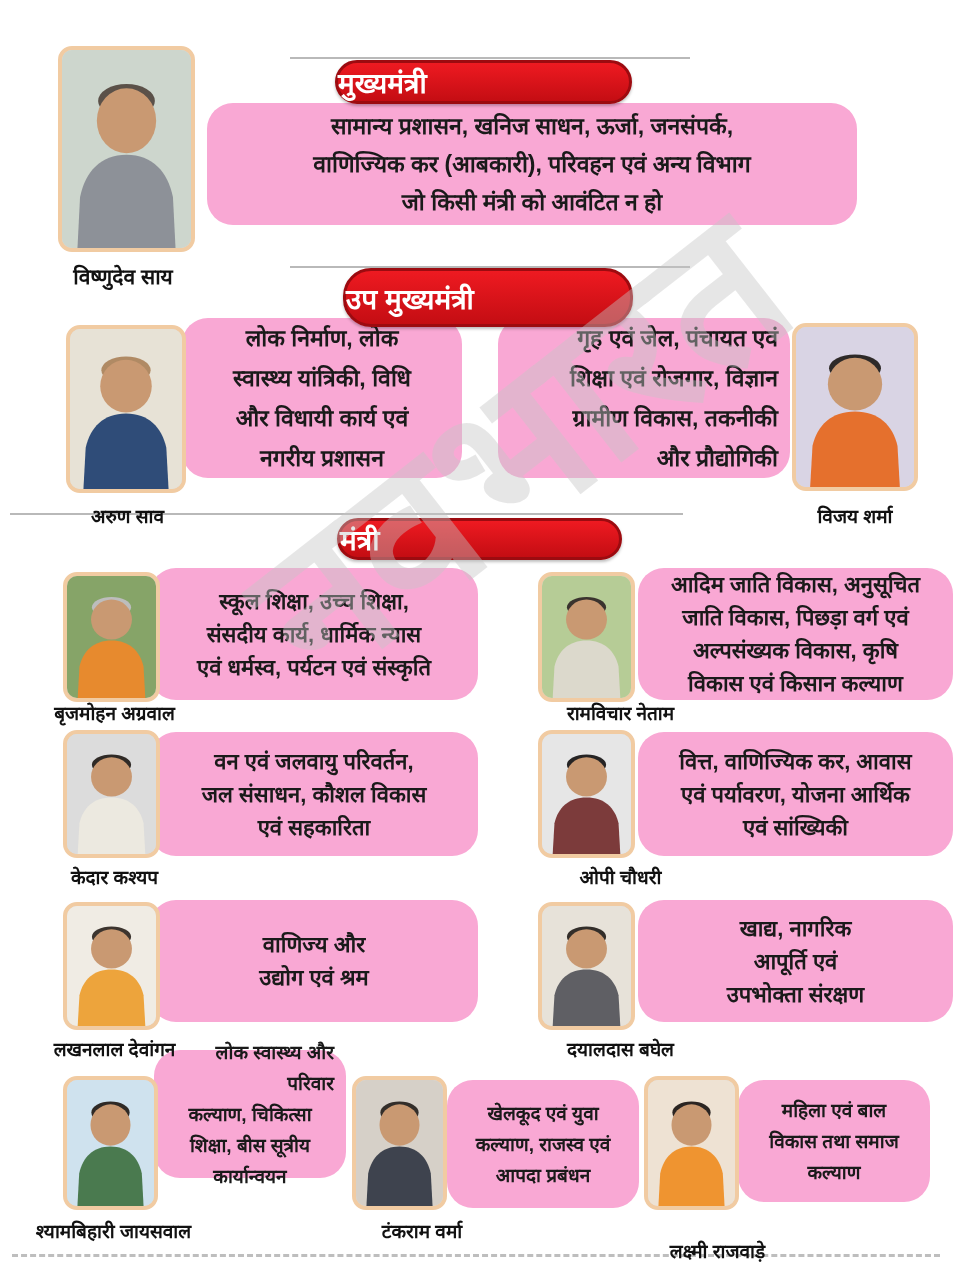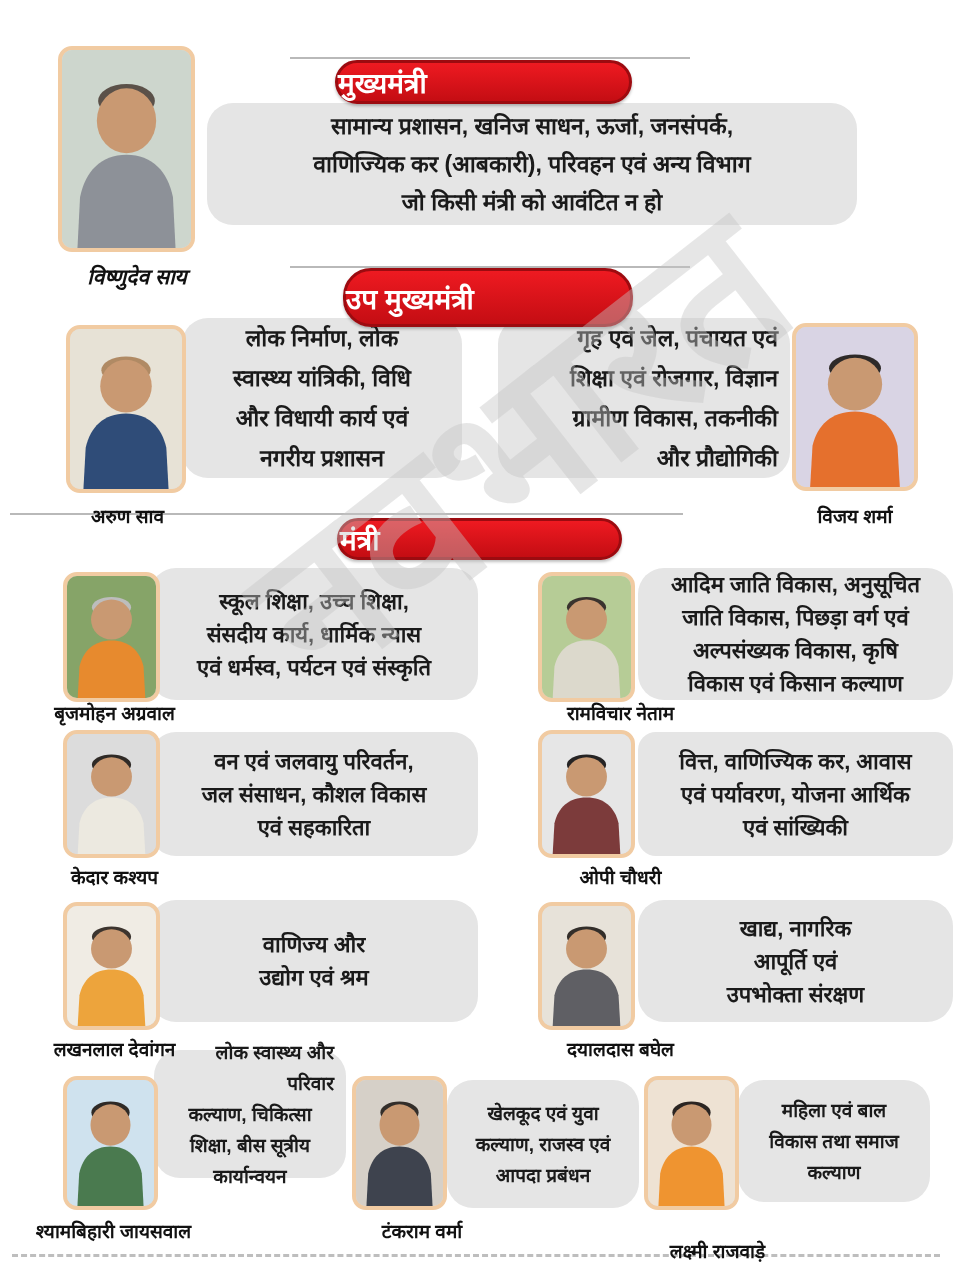--- a/index.html
+++ b/index.html
@@ -8,21 +8,21 @@
     font-family:"Liberation Sans","DejaVu Sans",sans-serif;
   }
   .sline{position:absolute;height:2px;background:#b9b9b9;z-index:0;}
   .pill{
     position:absolute;background:linear-gradient(#ee1a21,#c40d13);
     border:3px solid #9c0b10;border-radius:28px;color:#ffffff;font-weight:bold;
     display:flex;align-items:center;justify-content:flex-start;z-index:4;
     font-size:28px;box-sizing:border-box;box-shadow:0 2px 3px rgba(0,0,0,.25);
   }
   .pbox{
-    position:absolute;background:#e5e5e5;border-radius:26px;z-index:1;
+    position:absolute;background:#f9a8d4;border-radius:26px;z-index:1;
     display:flex;flex-direction:column;justify-content:center;align-items:center;
     text-align:center;padding:6px 12px;box-sizing:border-box;
   }
   .pbox .ln{display:block;font-weight:bold;color:#1a1a1a;}
   .cm-box .ln{font-size:23px;line-height:38px;}
   .dep-box .ln{font-size:23px;line-height:40px;}
   .min-box .ln{font-size:22px;line-height:33px;}
   .sm-box .ln{font-size:19px;line-height:31px;}
   .photo{
     position:absolute;border:4px solid #f1cba2;border-radius:14px;overflow:hidden;
@@ -59,21 +59,21 @@
   </div>
 
   <div class="photo" style="left:58px;top:46px;width:137px;height:206px;">
     <svg viewBox="0 0 100 140" preserveAspectRatio="none">
       <rect x="0" y="0" width="100" height="140" fill="#cdd6cd"></rect>
       <ellipse cx="50" cy="36" rx="22" ry="12" fill="#5b5149"></ellipse>
       <circle cx="50" cy="50" r="23" fill="#c99972"></circle>
       <path d="M50 74 C30 74 18 86 14 104 L12 140 L88 140 L86 104 C82 86 70 74 50 74 Z" fill="#8d9198"></path>
     </svg>
   </div>
-  <div class="pname cm-name" style="left:48px;top:262px;width:178px;font-style:italic;">विष्णुदेव साय</div>
+  <div class="pname cm-name" style="left:34px;top:262px;width:178px;">विष्णुदेव साय</div>
 
   <div class="pbox cm-box" style="left:207px;top:103px;width:650px;height:122px;">
     <span class="ln">सामान्य प्रशासन, खनिज साधन, ऊर्जा, जनसंपर्क,</span>
     <span class="ln">वाणिज्यिक कर (आबकारी), परिवहन एवं अन्य विभाग</span>
     <span class="ln">जो किसी मंत्री को आवंटित न हो</span>
   </div>
 
   <div class="pill" style="left:343px;top:268px;width:290px;height:59px;">
     <span>उप मुख्यमंत्री</span>
   </div>
@@ -153,21 +153,21 @@
   <div class="photo" style="left:63px;top:730px;width:97px;height:128px;">
     <svg viewBox="0 0 100 140" preserveAspectRatio="none">
       <rect x="0" y="0" width="100" height="140" fill="#dcdcdc"></rect>
       <ellipse cx="50" cy="36" rx="22" ry="12" fill="#2f2a26"></ellipse>
       <circle cx="50" cy="50" r="23" fill="#c99972"></circle>
       <path d="M50 74 C30 74 18 86 14 104 L12 140 L88 140 L86 104 C82 86 70 74 50 74 Z" fill="#ece9e0"></path>
     </svg>
   </div>
   <div class="pname" style="left:22px;top:864px;width:185px;">केदार कश्यप</div>
 
-  <div class="pbox min-box" style="left:638px;top:732px;width:315px;height:124px;border-radius:18px;">
+  <div class="pbox min-box" style="left:638px;top:732px;width:315px;height:124px;">
     <span class="ln">वित्त, वाणिज्यिक कर, आवास</span>
     <span class="ln">एवं पर्यावरण, योजना आर्थिक</span>
     <span class="ln">एवं सांख्यिकी</span>
   </div>
   <div class="photo" style="left:538px;top:730px;width:97px;height:128px;">
     <svg viewBox="0 0 100 140" preserveAspectRatio="none">
       <rect x="0" y="0" width="100" height="140" fill="#e6e6e6"></rect>
       <ellipse cx="50" cy="36" rx="22" ry="12" fill="#262424"></ellipse>
       <circle cx="50" cy="50" r="23" fill="#c99972"></circle>
       <path d="M50 74 C30 74 18 86 14 104 L12 140 L88 140 L86 104 C82 86 70 74 50 74 Z" fill="#7c3b3b"></path>

